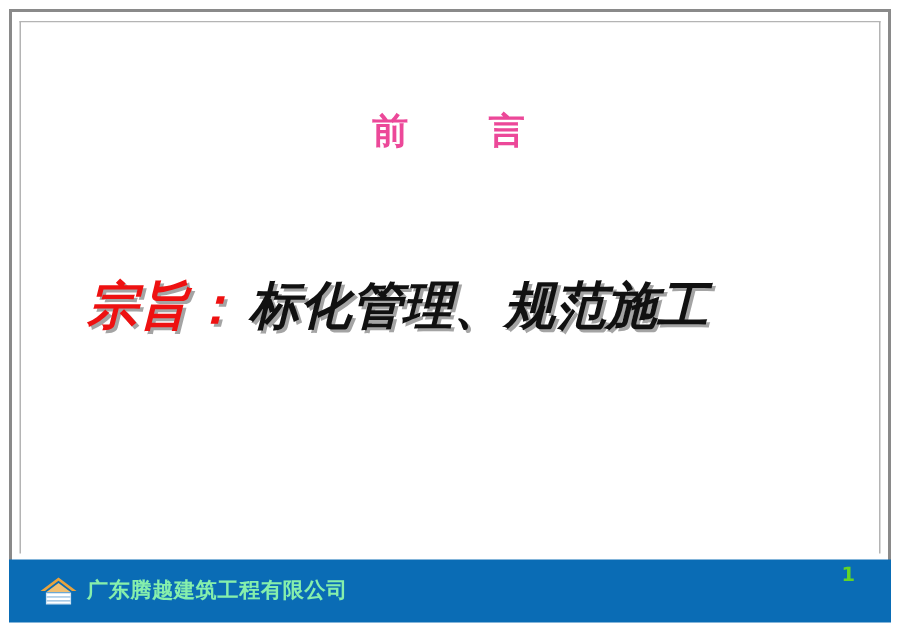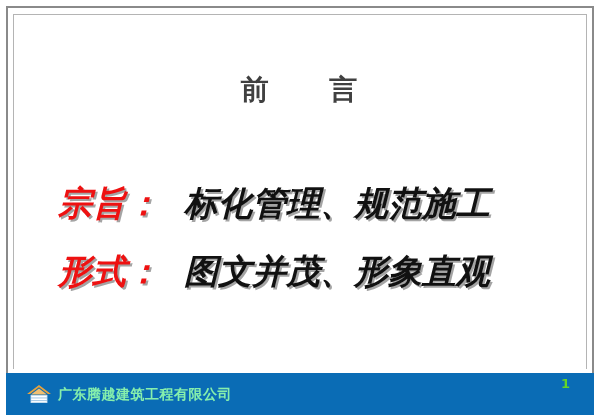--- a/index.html
+++ b/index.html
@@ -73,22 +73,22 @@
     background: #ffffff;
     overflow: hidden;
   }
 
   
   #slide-title {
     position: absolute;
     left: 0; top: 60px;
     width: 572px;
     text-align: center;
-    color: #404040;
-    font-size: 28px;
+    color: #ec4899;
+    font-size: 24px;
     font-weight: bold;
     letter-spacing: 2px;
     line-height: 1.05;
     white-space: pre;
     font-family: "DejaVu Sans", "Liberation Sans", sans-serif;
   }
 
   
   #content-block {
     position: absolute;
@@ -109,21 +109,21 @@
     font-weight: bold;
     letter-spacing: 0px;
     text-shadow: 2px 2px 0 rgba(90,90,90,0.55);
     flex: none;
   }
   .content-value {
     color: #111111;
     font-size: 34px;
     font-weight: bold;
     letter-spacing: 0px;
-    margin-left: 24px;
+    margin-left: 6px;
     text-shadow: 2px 2px 0 rgba(90,90,90,0.55);
     flex: none;
   }
 
   
   #footer-bar {
     position: absolute;
     left: 6px;
     top: 373px;
     width: 588px;
@@ -174,24 +174,20 @@
 
     <div id="slide-title">前     言</div>
 
     <div id="content-block">
 
       <div class="content-line">
         <span class="content-label">宗旨：</span>
         <span class="content-value">标化管理、规范施工</span>
       </div>
 
-      <div class="content-line">
-        <span class="content-label">形式：</span>
-        <span class="content-value">图文并茂、形象直观</span>
-      </div>
 
     </div>
   </div>
 
   <div id="footer-bar">
 
     <span id="footer-logo">
       <svg width="26" height="20" viewBox="0 0 26 20" xmlns="http://www.w3.org/2000/svg">
         <path d="M13 1 L25 10 L22 10 L13 3.2 L4 10 L1 10 Z" fill="#e8a33d"></path>
         <path d="M13 4.6 L21 10.6 L5 10.6 Z" fill="#f0bf72"></path>

